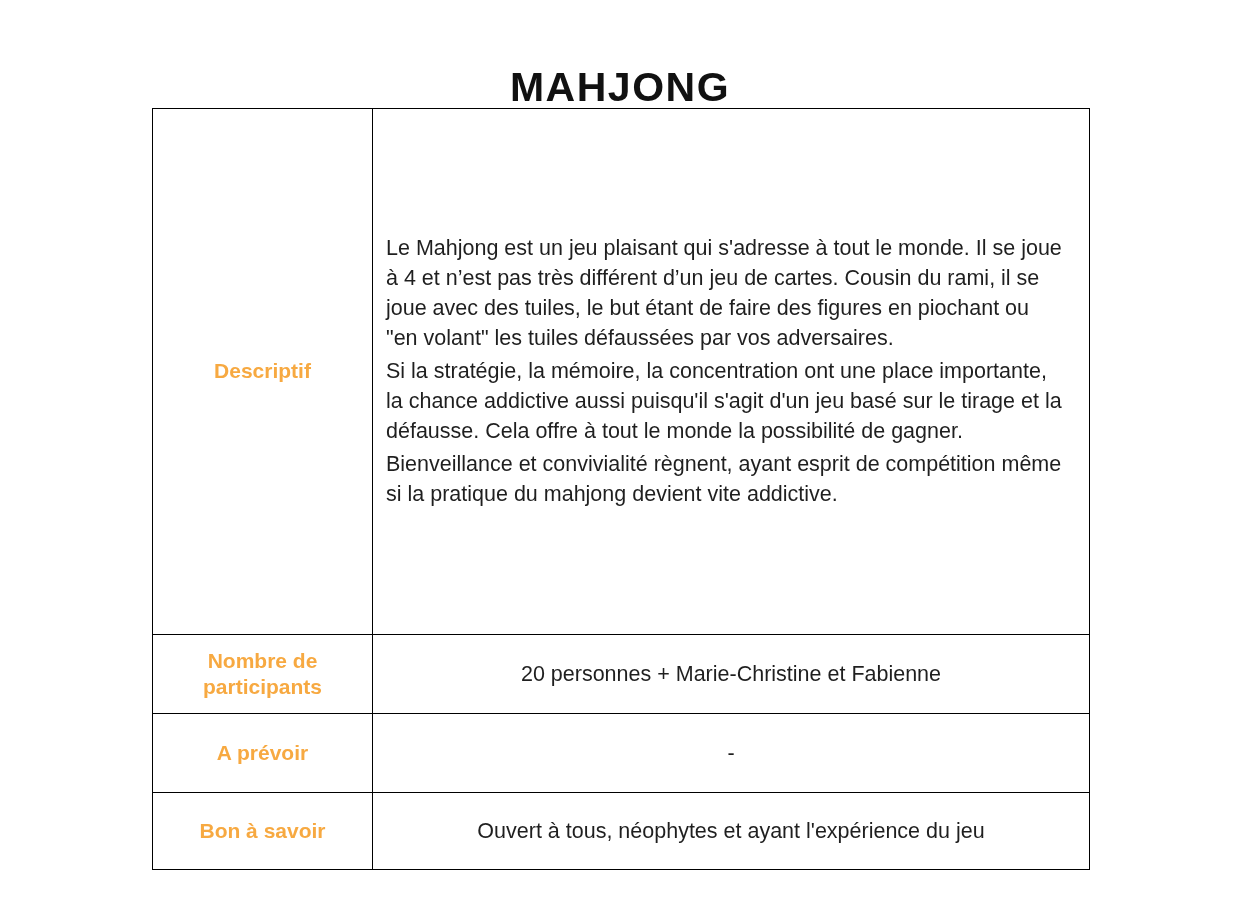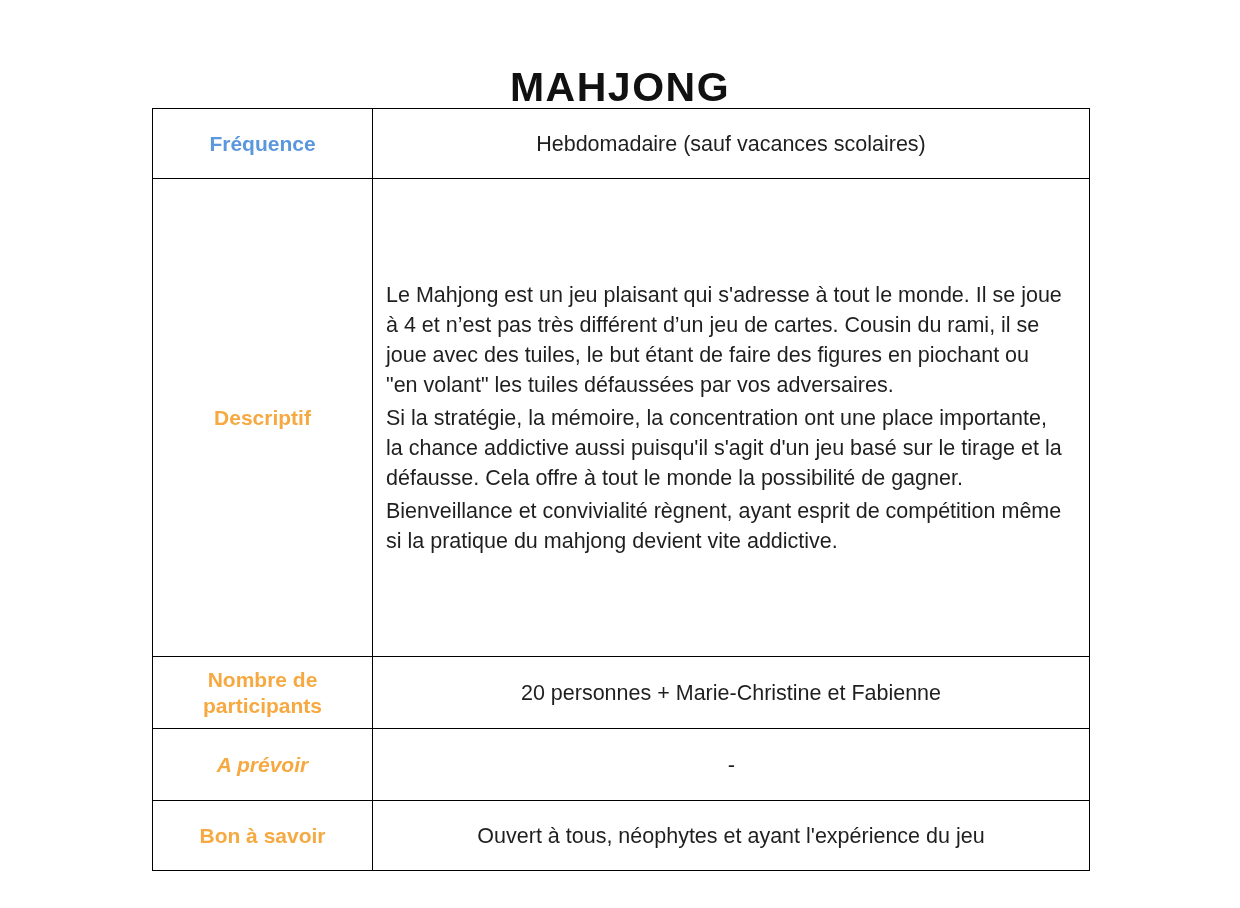--- a/index.html
+++ b/index.html
@@ -40,38 +40,34 @@
   }
   td.value-cell.desc{
     text-align:left;padding:10px 26px 10px 13px;
   }
   td.value-cell.desc p{
     margin:3px 0;max-width:685px;
   }
   .row-frequence{height:70px;}
   .row-descriptif{height:478px;}
   .row-participants{height:72px;margin-top:40px;}
-  .row-prevoir{height:72px;font-style:italic;}
+  .row-prevoir{height:72px;}
   .row-bonasavoir{height:70px;}
 </style>
 </head>
 <body>
 
 <h1 class="page-title">MAHJONG</h1>
 
 <table class="info-table">
   <colgroup>
     <col class="col-label">
     <col class="col-value">
   </colgroup>
   <tbody>
-    <tr class="row-frequence">
-      <td class="label-cell blue">Fréquence</td>
-      <td class="value-cell">Hebdomadaire (sauf vacances scolaires)</td>
-    </tr>
     <tr class="row-descriptif">
       <td class="label-cell">Descriptif</td>
       <td class="value-cell desc">
         <p>Le Mahjong est un jeu plaisant qui s'adresse à tout le monde. Il se joue à 4 et n’est pas très différent d’un jeu de cartes. Cousin du rami, il se joue avec des tuiles, le but étant de faire des figures en piochant ou "en volant" les tuiles défaussées par vos adversaires.</p>
         <p>Si la stratégie, la mémoire, la concentration ont une place importante, la chance addictive aussi puisqu'il s'agit d'un jeu basé sur le tirage et la défausse. Cela offre à tout le monde la possibilité de gagner.</p>
         <p>Bienveillance et convivialité règnent, ayant esprit de compétition même si la pratique du mahjong devient vite addictive.</p>
       </td>
     </tr>
     <tr class="row-participants">
       <td class="label-cell">Nombre de participants</td>

